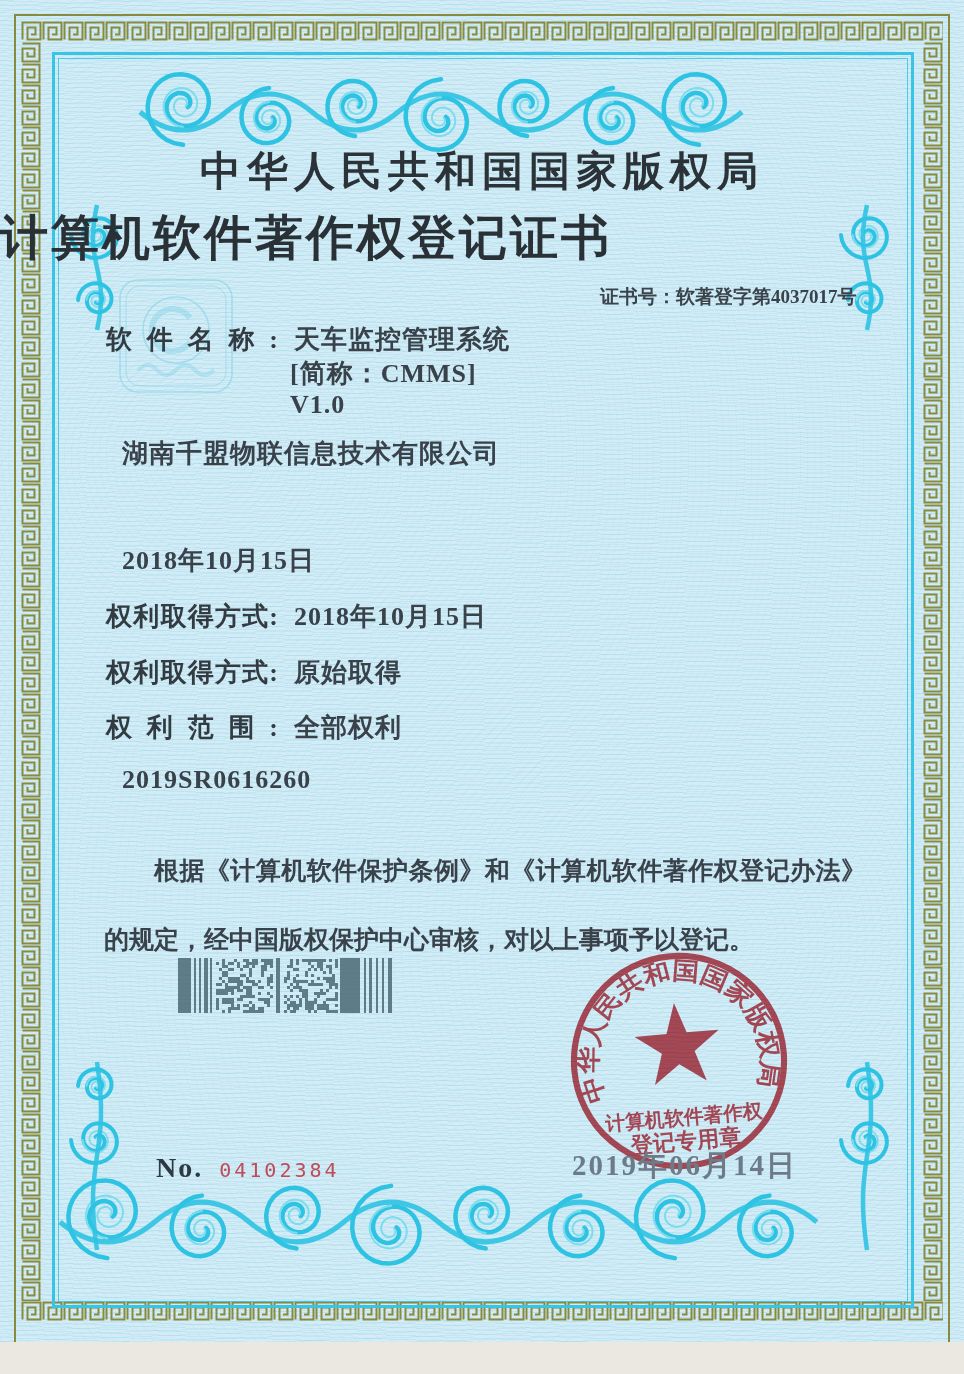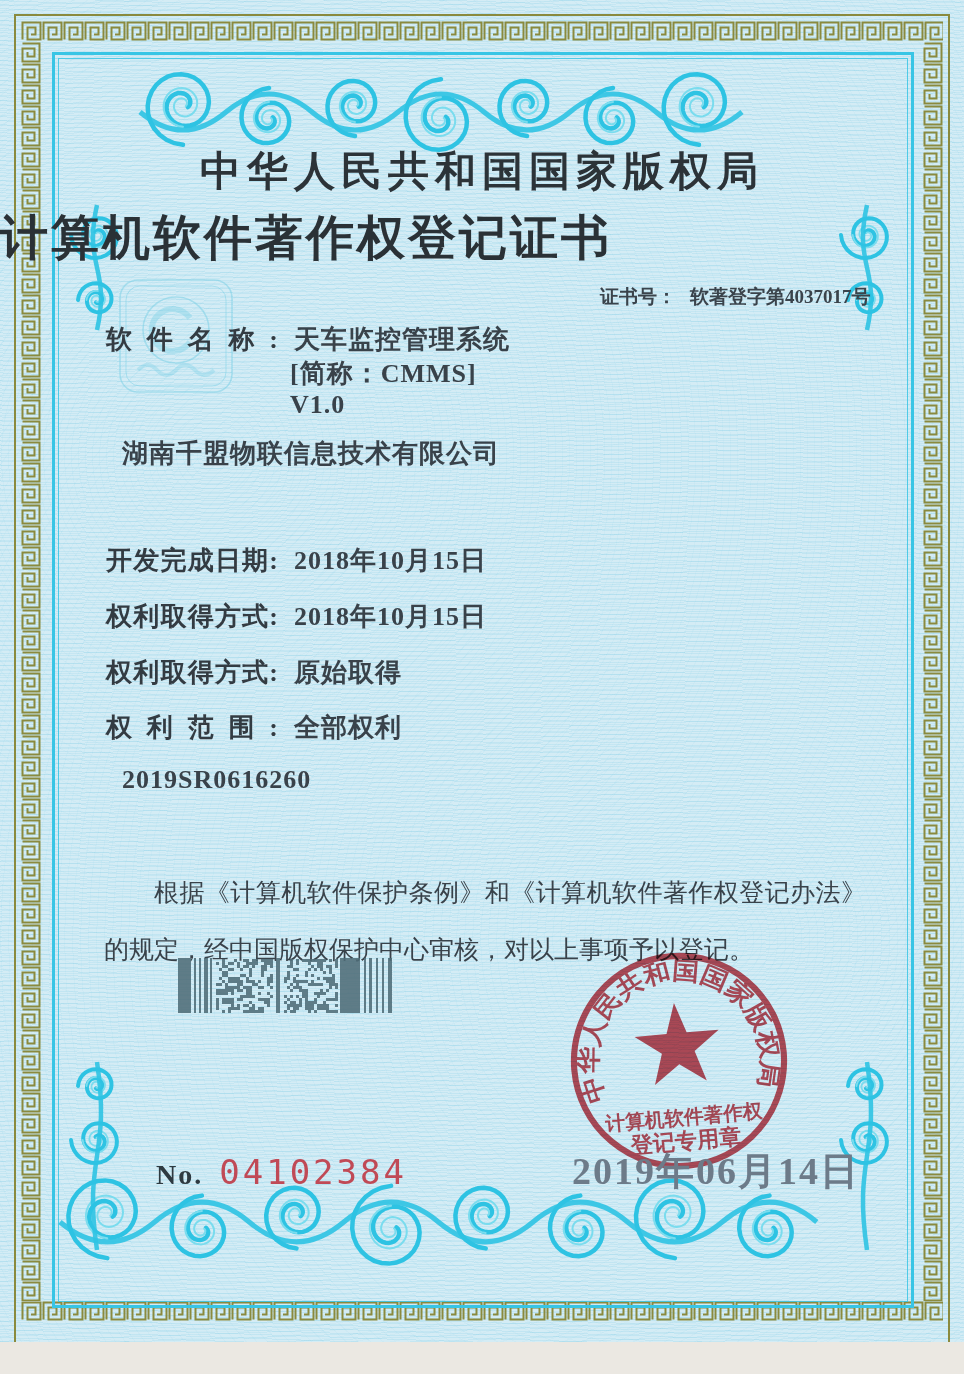--- a/index.html
+++ b/index.html
@@ -31,47 +31,47 @@
   }
   #inner-frame::after{
     content:"";position:absolute;left:3px;top:3px;right:3px;bottom:3px;
     border:1px solid rgba(56,197,229,.85);
   }
   
   .t{position:absolute;color:#30373d;white-space:nowrap;}
   #issuer-title{left:0;right:0;top:144px;text-align:center;font-size:41px;font-weight:700;letter-spacing:6px;color:#2c3338;}
   #certificate-title{left:0;right:0;top:206px;text-align:left;font-size:48px;font-weight:700;letter-spacing:3px;color:#2a3136;}
   #certno{left:600px;top:284px;font-size:19px;font-weight:700;color:#3a434b;}
-  #certno .lbl{margin-right:14px;}
+  #certno .lbl{}
   .row{position:absolute;left:106px;display:flex;align-items:flex-end;}
   .row .lbl{
     display:inline-block;width:172px;font-size:26px;font-weight:700;color:#333b42;
     text-align:justify;text-align-last:justify;
   }
   .row .val{margin-left:16px;font-size:26px;font-weight:700;color:#39424a;letter-spacing:1px;}
   .subline{position:absolute;left:290px;font-size:26px;font-weight:700;color:#39424a;letter-spacing:1px;}
   #statement{
-    position:absolute;left:104px;top:864px;width:762px;
-    font-size:25px;font-weight:400;color:#39424a;line-height:57px;
+    position:absolute;left:104px;top:836px;width:762px;
+    font-size:25px;font-weight:700;color:#39424a;line-height:69px;
     text-indent:2em;text-align:justify;white-space:normal;
   }
   
   #barcode{position:absolute;left:178px;top:958px;width:216px;height:55px;opacity:.88;}
   
   #seal{
     position:absolute;left:560px;top:942px;width:238px;height:238px;
     transform:rotate(-5deg);mix-blend-mode:multiply;opacity:.93;
   }
-  #issue-date{left:572px;top:1146px;font-size:38px;font-weight:700;color:#6d7b89;letter-spacing:2px;}
+  #issue-date{left:572px;top:1146px;font-size:29px;font-weight:700;color:#6d7b89;letter-spacing:2px;}
   
   #serial{left:156px;top:1152px;font-size:28px;}
   #serial .no{font-weight:700;color:#2e3a41;letter-spacing:2px;}
   #serial .num{
     font-family:"DejaVu Sans Mono","Liberation Mono",monospace;
-    font-size:34px;color:#c04a56;letter-spacing:3px;margin-left:16px;font-weight:400;
+    font-size:20px;color:#c04a56;letter-spacing:3px;margin-left:16px;font-weight:400;
   }
   
   #ornaments{position:absolute;left:0;top:0;width:964px;height:1342px;pointer-events:none;}
   #watermark{position:absolute;left:116px;top:274px;width:120px;height:124px;opacity:.5;}
   #bottom-strip{position:absolute;left:0;top:1342px;width:964px;height:32px;background:#ebe8e2;}
 </style>
 </head>
 <body>
 
 <div id="scan">
@@ -372,21 +372,20 @@
     <span class="lbl">软件名称:</span>
     <span class="val">天车监控管理系统</span>
   </div>
   <div class="subline" style="top:356px">[简称：CMMS]</div>
   <div class="subline" style="top:390px">V1.0</div>
 
   <div class="row" style="top:436px">
     <span class="val">湖南千盟物联信息技术有限公司</span>
   </div>
   <div class="row" style="top:543px">
-    <span class="lbl">开发完成日期:</span>
     <span class="val">2018年10月15日</span>
   </div>
   <div class="row" style="top:599px">
     <span class="lbl">权利取得方式:</span>
     <span class="val">2018年10月15日</span>
   </div>
   <div class="row" style="top:655px">
     <span class="lbl">权利取得方式:</span>
     <span class="val">原始取得</span>
   </div>

